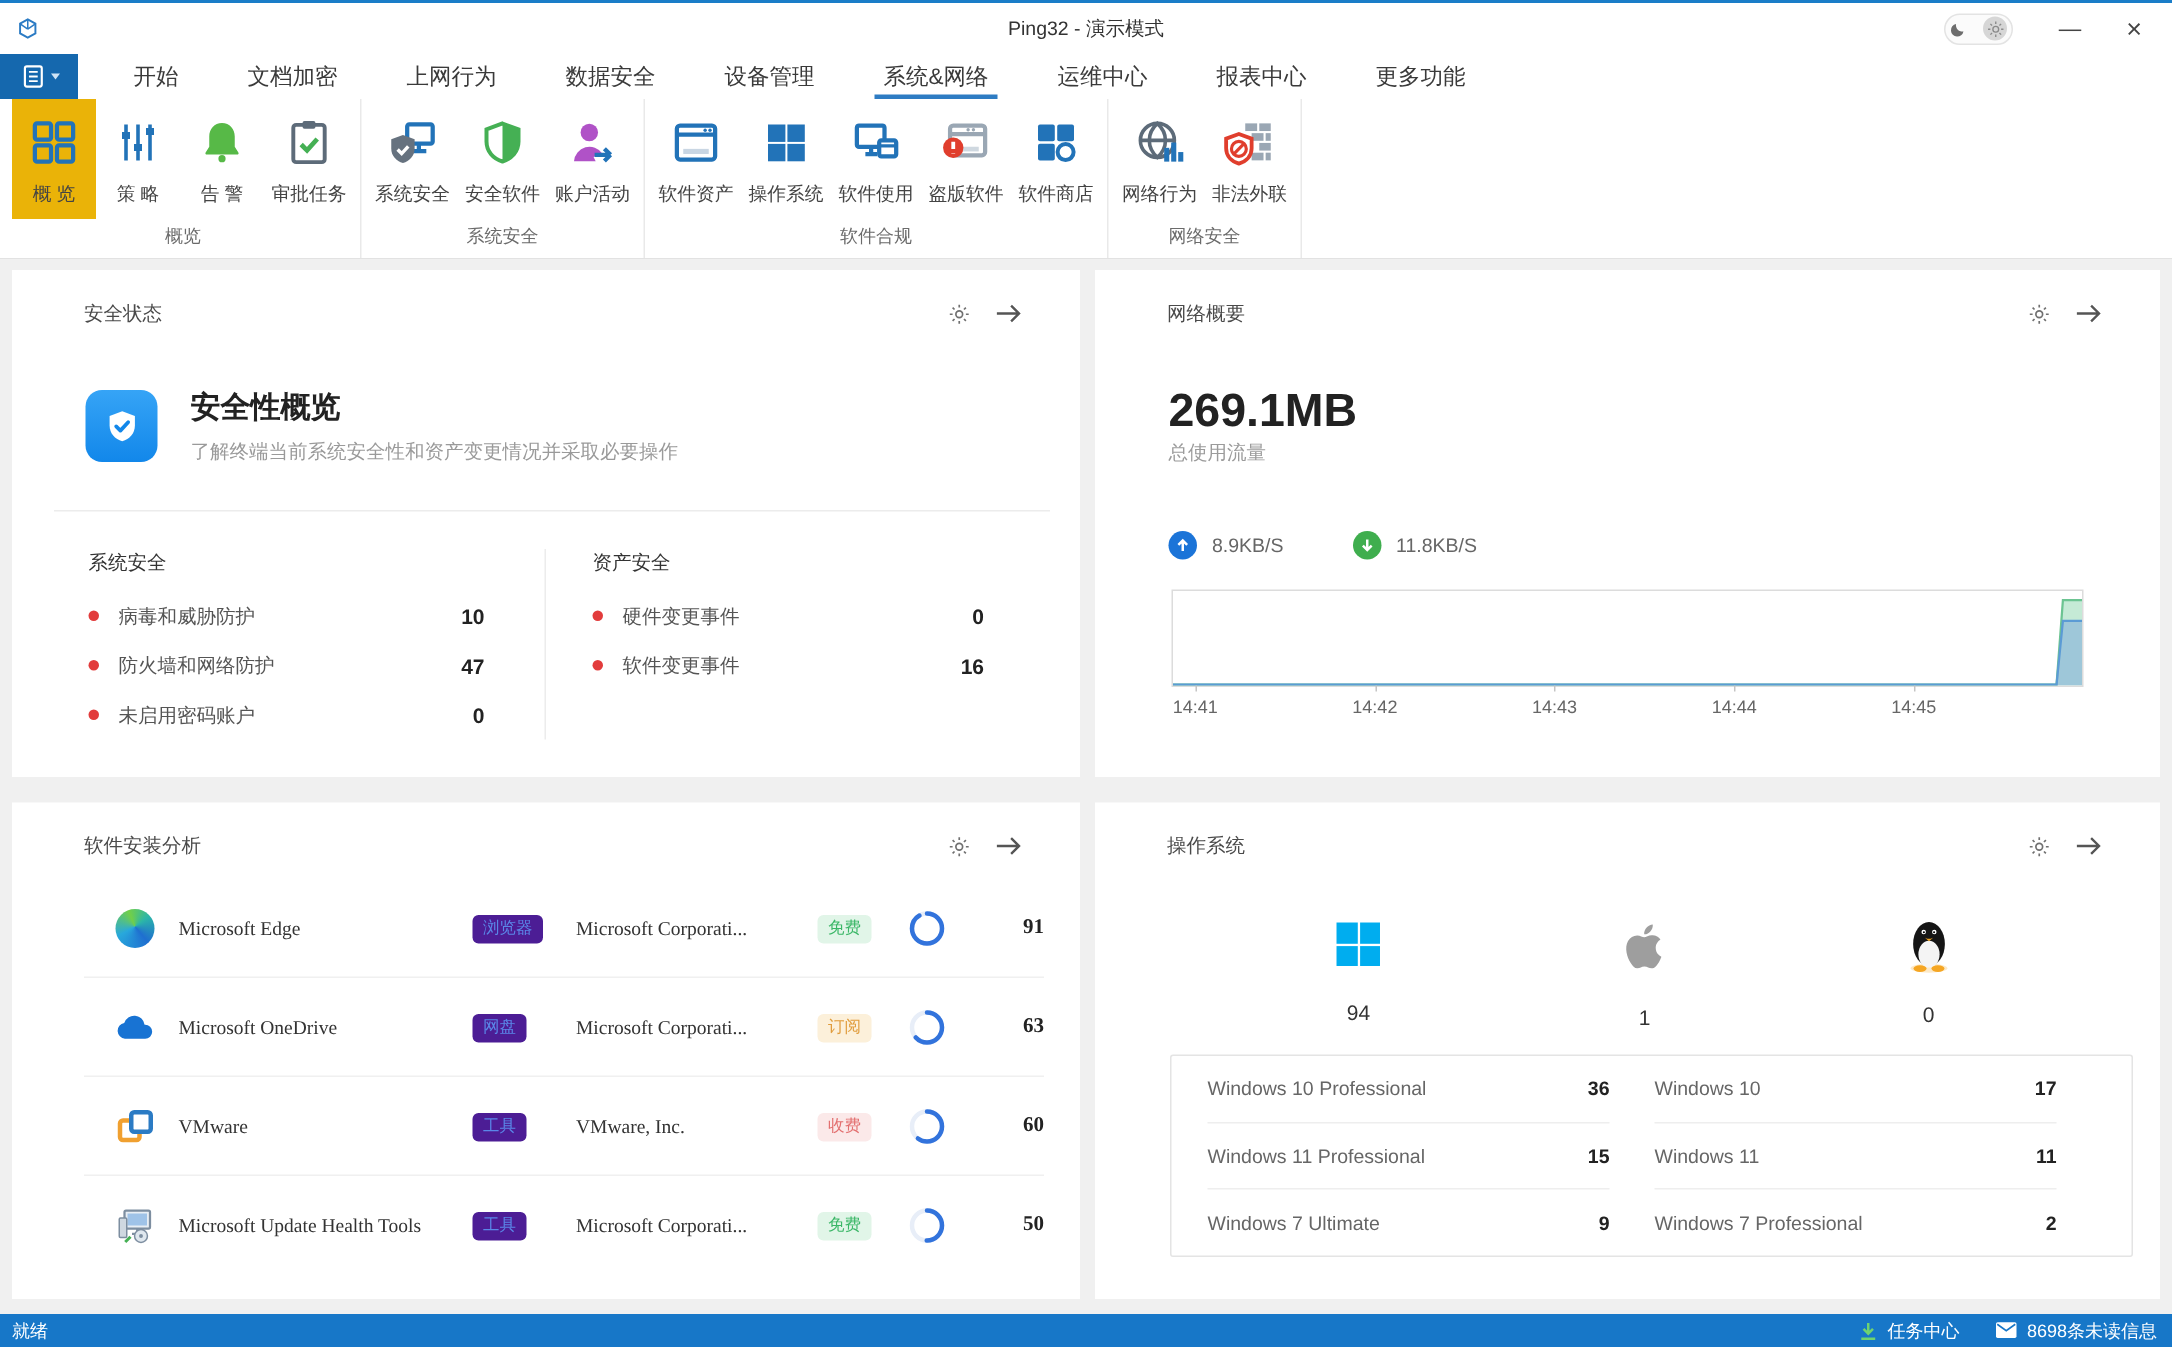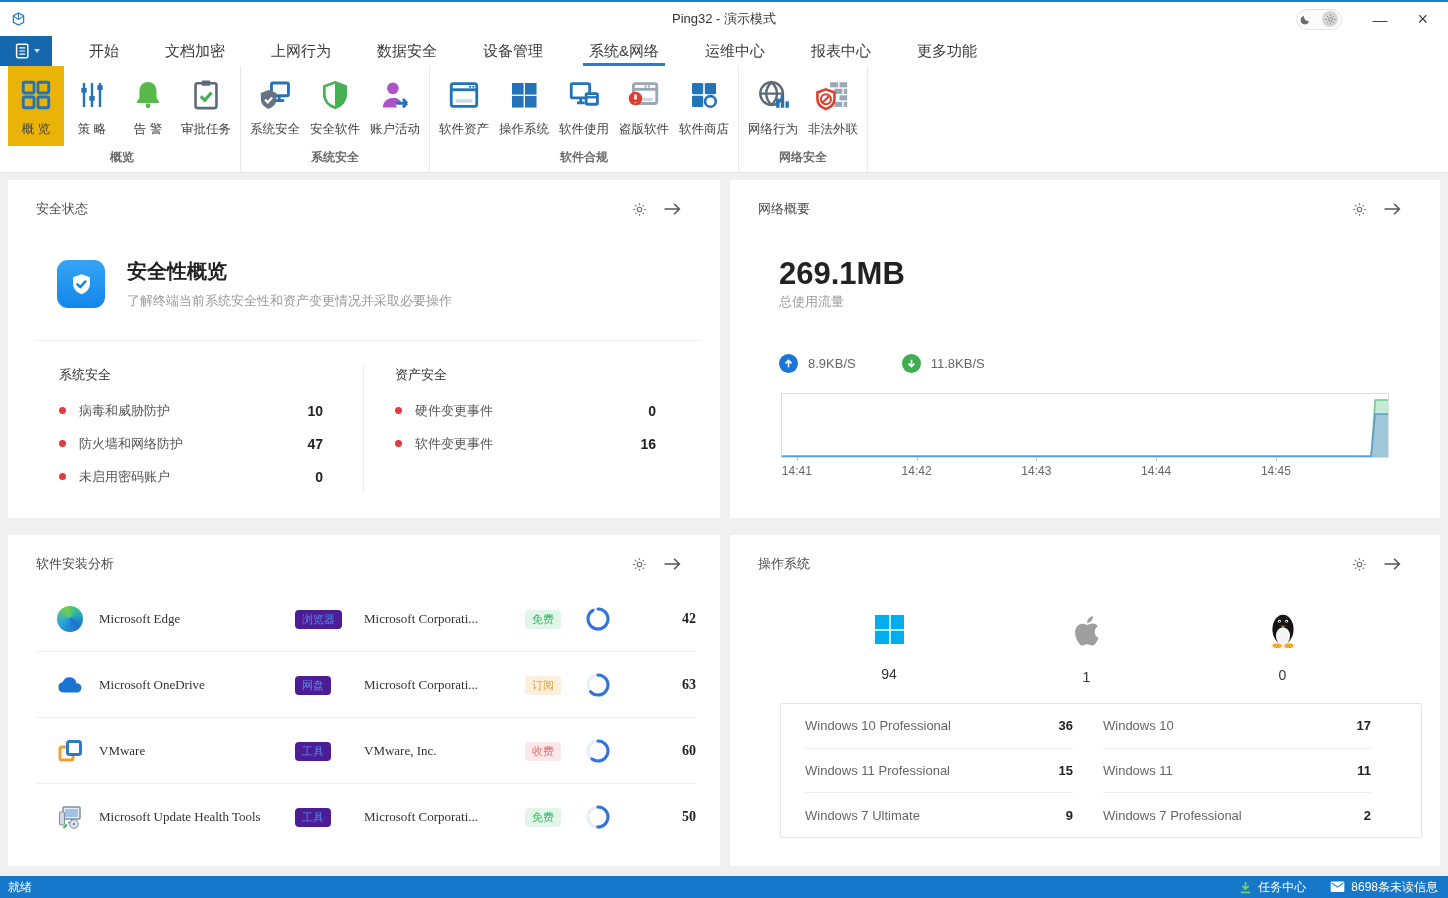--- a/index.html
+++ b/index.html
@@ -28,25 +28,25 @@
   .tab.active::after { content:""; position:absolute; left:17px; right:17px; bottom:0; height:3px; background:#2e7cc3; }
 
   
   .ribbon { height:107px; border-bottom:1px solid #e2e2e2; display:flex; background:#fff; padding-left:8px; }
   .rgroup { display:flex; flex-direction:column; border-right:1px solid #e9e9e9; padding-right:4px; margin-right:4px; }
   .rgroup-buttons { display:flex; align-items:stretch; height:85px; }
   .rbtn { min-width:56px; padding:9px 5px 0; display:flex; flex-direction:column; align-items:center; }
   .rbtn.active { background:#eab308; }
   .ric { width:38px; height:40px; display:flex; align-items:center; justify-content:center; }
   .rlabel { font-size:12.5px; color:#444; white-space:nowrap; margin-top:6px; }
-  .rgroup-label { font-size:12px; color:#6b6b6b; text-align:center; padding:3px 0 6px;font-weight:bold; }
+  .rgroup-label { font-size:12px; color:#6b6b6b; text-align:center; padding:3px 0 6px; }
 
   
   .content { position:absolute; left:0; right:0; top:173px; bottom:22px; background:#f0f0f0; }
-  .panel { position:absolute; background:#fff; }
+  .panel { position:absolute; background:#fff;padding-left:20px; }
   #p-security { left:8px;   top:7px;   width:712px; height:338px; }
   #p-network  { left:730px; top:7px;   width:710px; height:338px; }
   #p-software { left:8px;   top:362px; width:712px; height:331px; }
   #p-os       { left:730px; top:362px; width:710px; height:331px; }
   .panel-h { display:flex; align-items:center; padding:20px 38px 0 28px; }
   .panel-title { font-size:13px; color:#4a4a4a; }
   .panel-hicons { margin-left:auto; display:flex; gap:16px; align-items:center; }
   .hbtn { display:flex; align-items:center; }
 
   
@@ -521,21 +521,21 @@
           <span class="sw-name">Microsoft Edge</span>
           <span class="sw-cat"><span class="badge b-blue">浏览器</span></span>
           <span class="sw-vendor">Microsoft Corporati...</span>
           <span class="sw-price"><span class="badge b-green">免费</span></span>
           <span class="sw-ring">
             <svg width="26" height="26" viewBox="0 0 26 26">
                 <circle cx="13" cy="13" r="10" fill="none" stroke="#e8eef8" stroke-width="3"></circle>
                 <circle class="ring-fg" cx="13" cy="13" r="10" fill="none" stroke="#3273dc" stroke-width="3" stroke-linecap="round" transform="rotate(-90 13 13)" stroke-dasharray="57.17698629533424 62.83185307179586"></circle>
               </svg>
           </span>
-          <span class="sw-count">42</span>
+          <span class="sw-count">91</span>
         </div>
         <div class="sw-row">
           <span class="sw-icon">
             <svg width="27" height="19" viewBox="0 0 26 19">
                 <path d="M6.3 17.5a5.3 5.3 0 0 1-.5-10.5A7 7 0 0 1 19.4 8.2h.4a4.6 4.6 0 1 1 0 9.3z" fill="#1873d3"></path>
               </svg>
           </span>
           <span class="sw-name">Microsoft OneDrive</span>
           <span class="sw-cat"><span class="badge b-blue">网盘</span></span>
           <span class="sw-vendor">Microsoft Corporati...</span>

